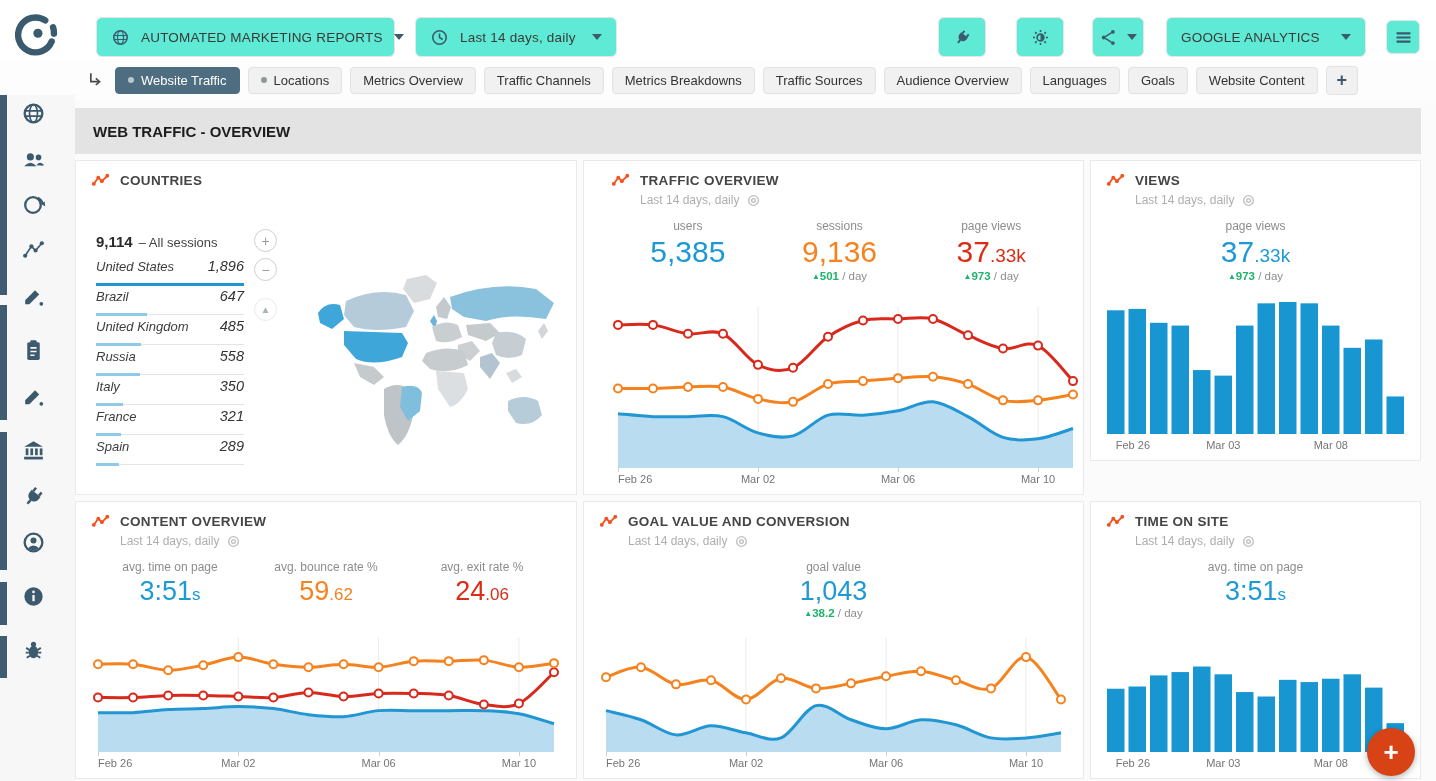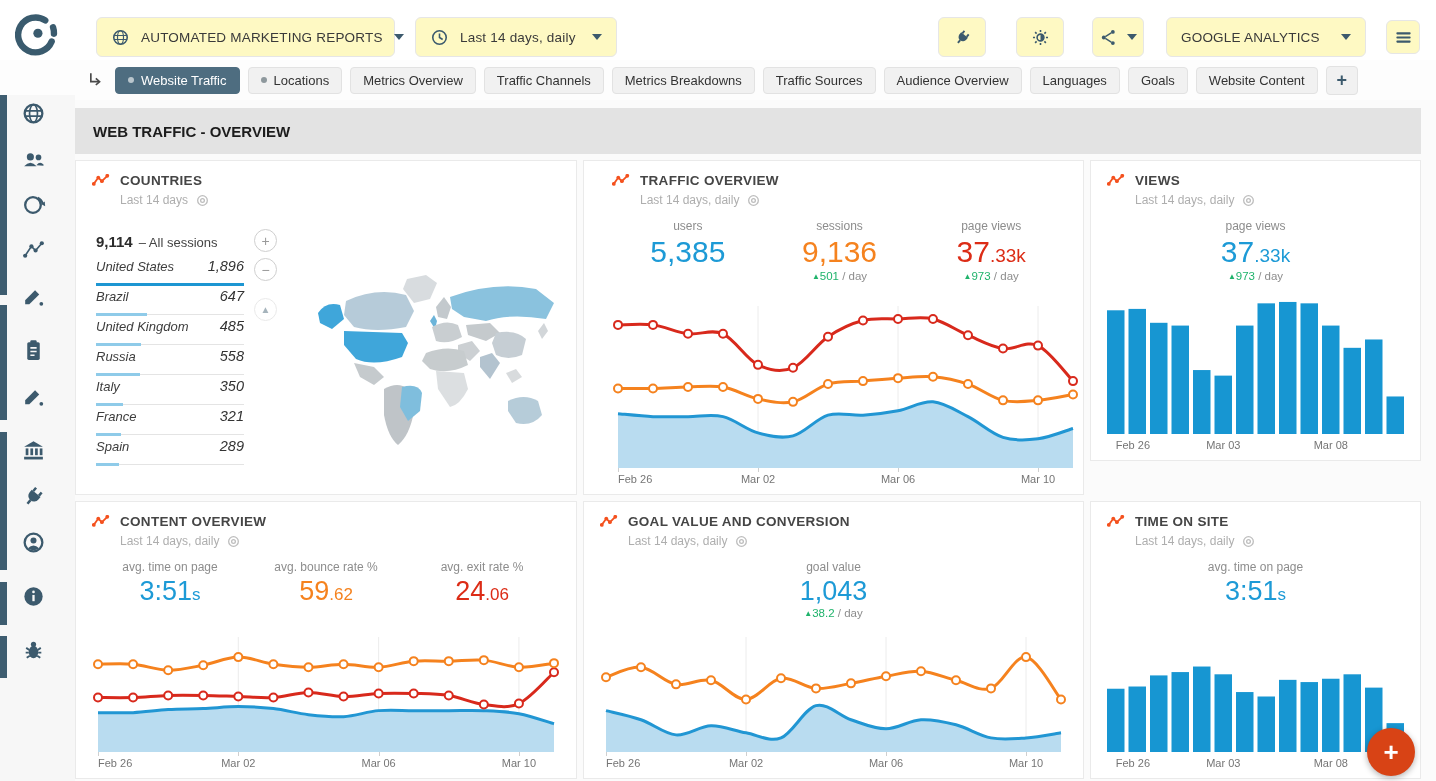--- a/index.html
+++ b/index.html
@@ -2,21 +2,21 @@
 <html><head>
 <meta charset="utf-8">
 <style>
   html,body{margin:0;padding:0;}
   body{width:1436px;height:781px;position:relative;overflow:hidden;background:#fdfdfd;
        font-family:"Liberation Sans",sans-serif;color:#333;}
   svg{display:block;}
   
   .topbar{position:absolute;top:0;left:0;width:1436px;height:60px;background:#fff;}
   .logo{position:absolute;left:15px;top:14px;width:44px;height:44px;}
-  .tb-btn{position:absolute;top:17px;height:40px;background:#fef9c3;border:1px solid #e6e6e6;
+  .tb-btn{position:absolute;top:17px;height:40px;background:#5eead4;border:1px solid #e6e6e6;
           border-radius:6px;display:flex;align-items:center;gap:11px;padding:0 14px;
           box-sizing:border-box;color:#3a3a3a;font-size:13.5px;letter-spacing:.2px;cursor:pointer;white-space:nowrap;}
   .tb-btn .ic{width:19px;height:19px;color:#3c5a6d;flex:0 0 auto;}
   .caret{width:0;height:0;border-left:5px solid transparent;border-right:5px solid transparent;
          border-top:6px solid #3c5a6d;margin-left:auto;}
   #btn-report{left:96px;width:299px;}
   #btn-date{left:415px;width:202px;}
   #btn-plug,#btn-theme{width:48px;justify-content:center;padding:0;}
   #btn-plug{left:938px;} #btn-theme{left:1016px;}
   #btn-share{left:1092px;width:52px;justify-content:center;gap:7px;padding:0 8px;}
@@ -60,21 +60,21 @@
   .metric-label{font-size:12px;color:#8d8d8d;}
   .metric-value{margin-top:3px;line-height:1.05;}
   .mv-main{font-size:30px;}
   .mv-sub{font-size:19px;}
   .mv-prefix{font-size:14px;color:#b1a93e;}
   .row2 .mv-main{font-size:27px;}
   .row2 .mv-sub{font-size:17px;}
   .c-blue{color:#1d9ad6;} .c-orange{color:#f5821e;} .c-red{color:#dc2c16;}
   .metric-delta{font-size:11.5px;margin-top:2px;color:#8d8d8d;}
   .tri{font-style:normal;font-size:8px;color:#1fb36b;vertical-align:1px;}
-  .d-num{color:#1fb36b;font-weight:normal;}
+  .d-num{color:#1fb36b;font-weight:bold;}
   .per{color:#8d8d8d;}
   
   .chart{margin-top:auto;}
   .plot{position:relative;}
   #card-traffic .plot{height:162px;}
   #card-views  .plot{height:143px;}
   .row2 .plot{height:115px;}
   .axis{position:relative;height:18px;font-size:11px;color:#757575;}
   .axis span{position:absolute;top:5px;white-space:nowrap;}
   .axis i{position:absolute;top:0;width:1px;height:4px;background:#cfcfcf;}
@@ -340,29 +340,20 @@
       <span class="pulse-ic">
           <svg viewBox="0 0 20 14">
             <path d="M2 11 L7 4 L11 8 L17 2" fill="none" stroke="#f4511e" stroke-width="2"></path>
             <circle cx="2" cy="11" r="2.1" fill="#f4511e"></circle>
             <circle cx="7" cy="4" r="2.1" fill="#f4511e"></circle>
             <circle cx="11" cy="8" r="2.1" fill="#f4511e"></circle>
             <circle cx="17" cy="2" r="2.1" fill="#f4511e"></circle>
           </svg>
         </span>
       <span class="card-title">COUNTRIES</span>
-    </div>
-    <div class="card-sub">
-      <span>Last 14 days</span>
-      <span class="target-ic">
-          <svg viewBox="0 0 14 14">
-            <circle cx="7" cy="7" r="5.2" fill="none" stroke="#bdbdbd" stroke-width="1.4"></circle>
-            <circle cx="7" cy="7" r="2" fill="none" stroke="#bdbdbd" stroke-width="1.4"></circle>
-          </svg>
-        </span>
     </div>
 
     <div class="cc-total">
       <b>9,114</b>
       <span>– All sessions</span>
     </div>
 
     <div class="country-row first" style="top:94px">
         <span class="nm">United States</span>
         <span class="vl">1,896</span>

